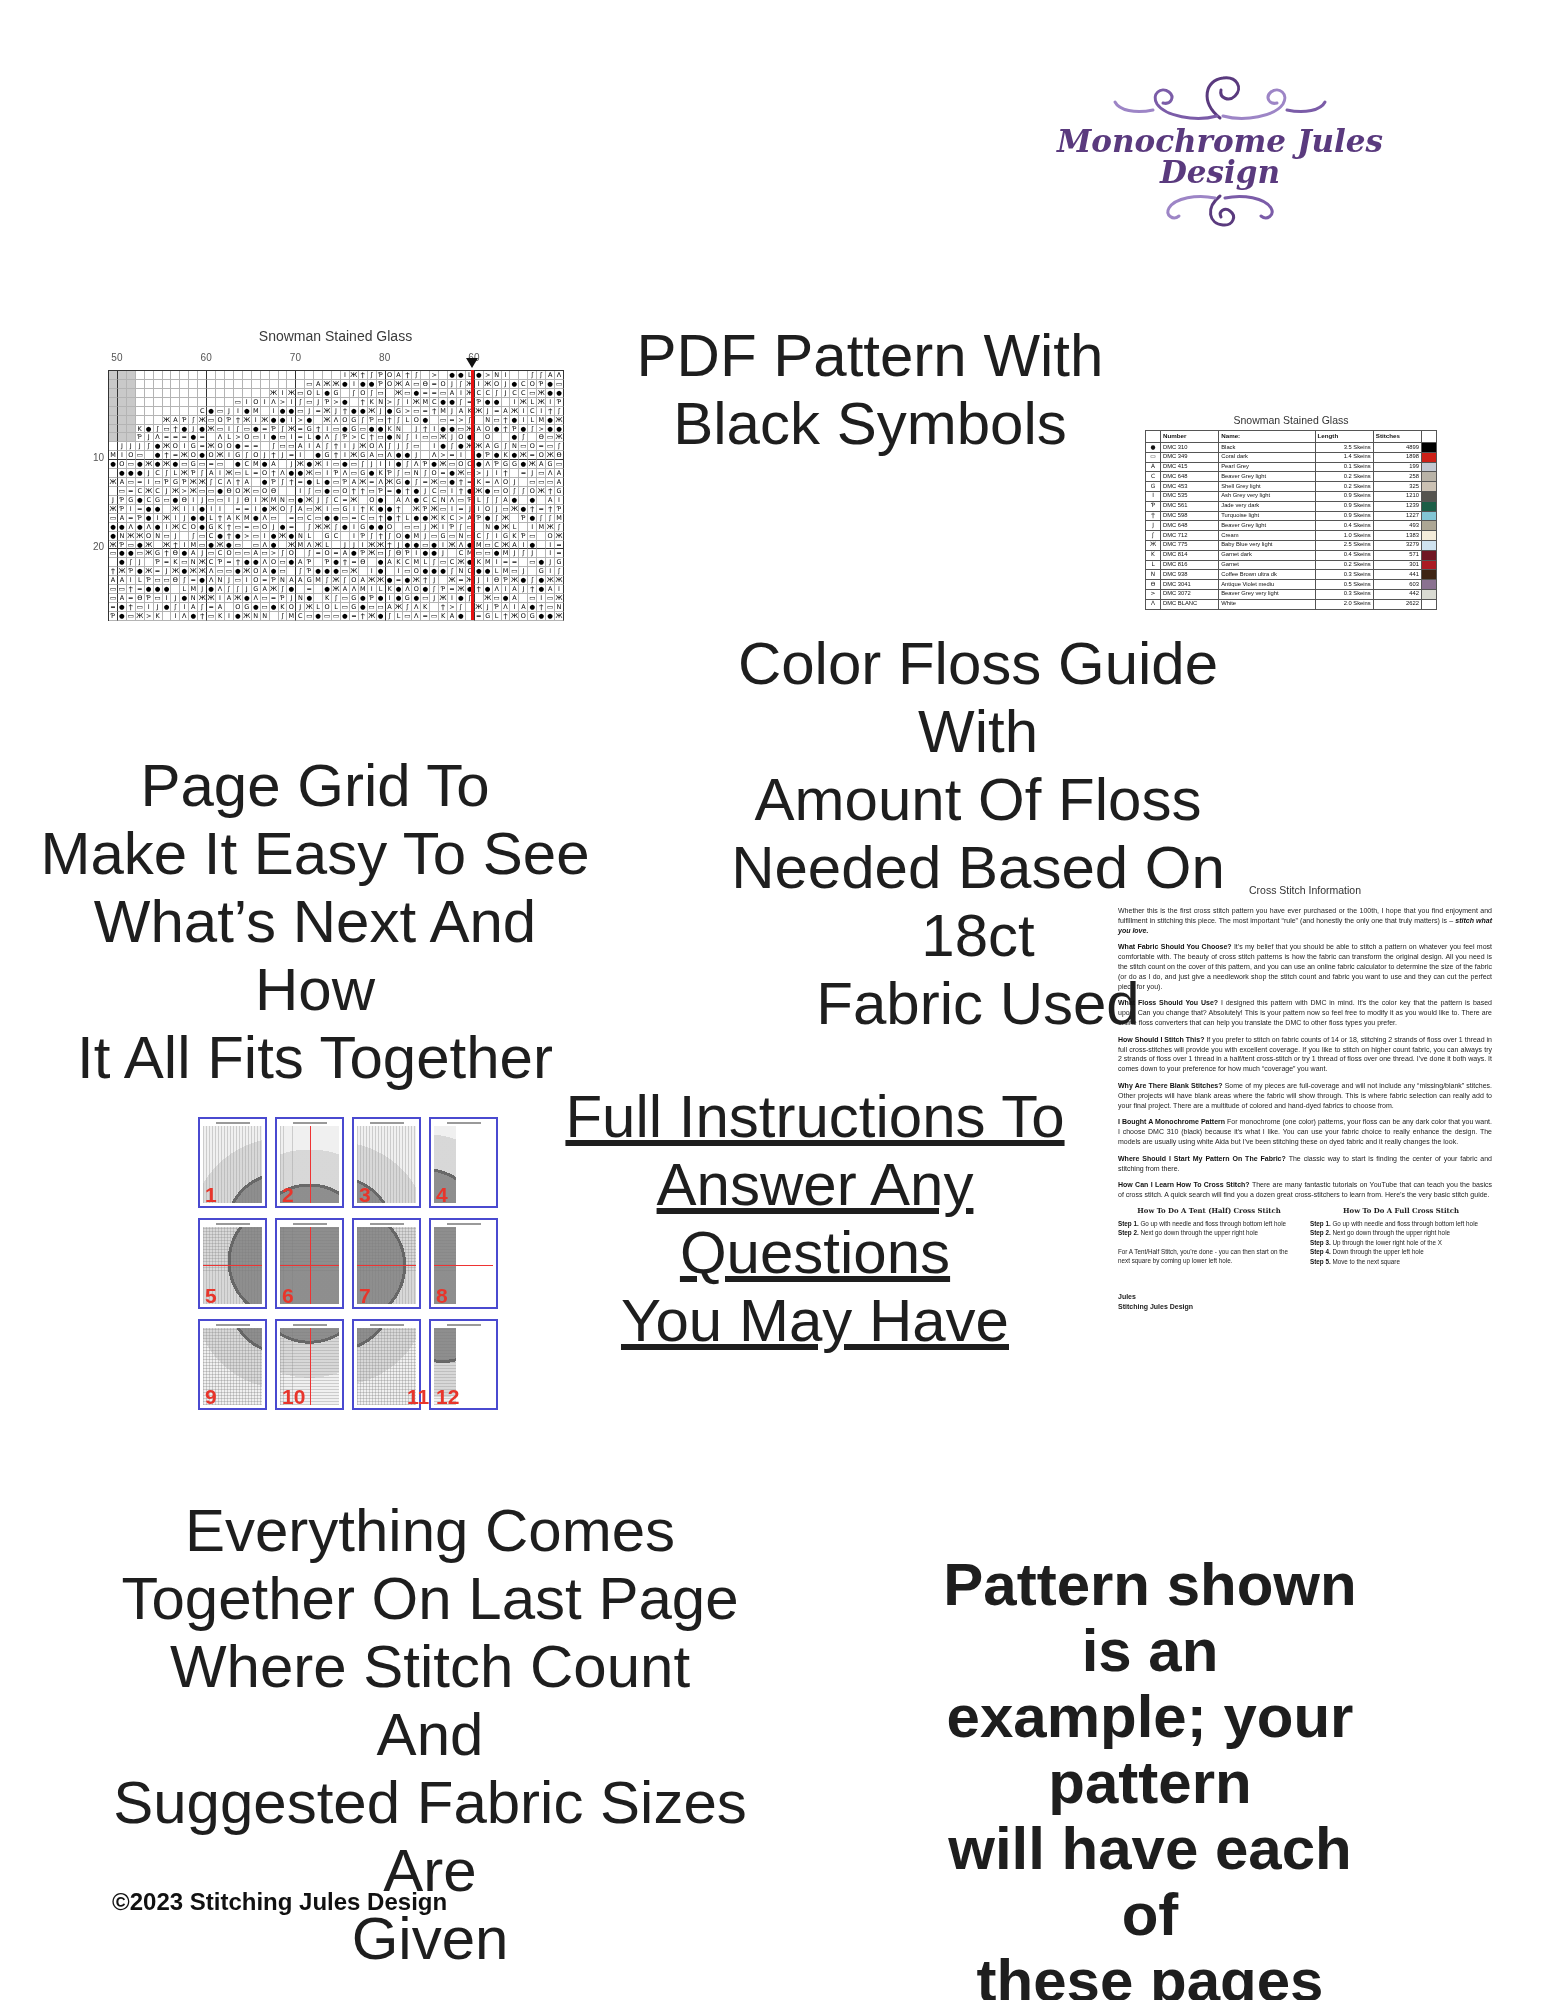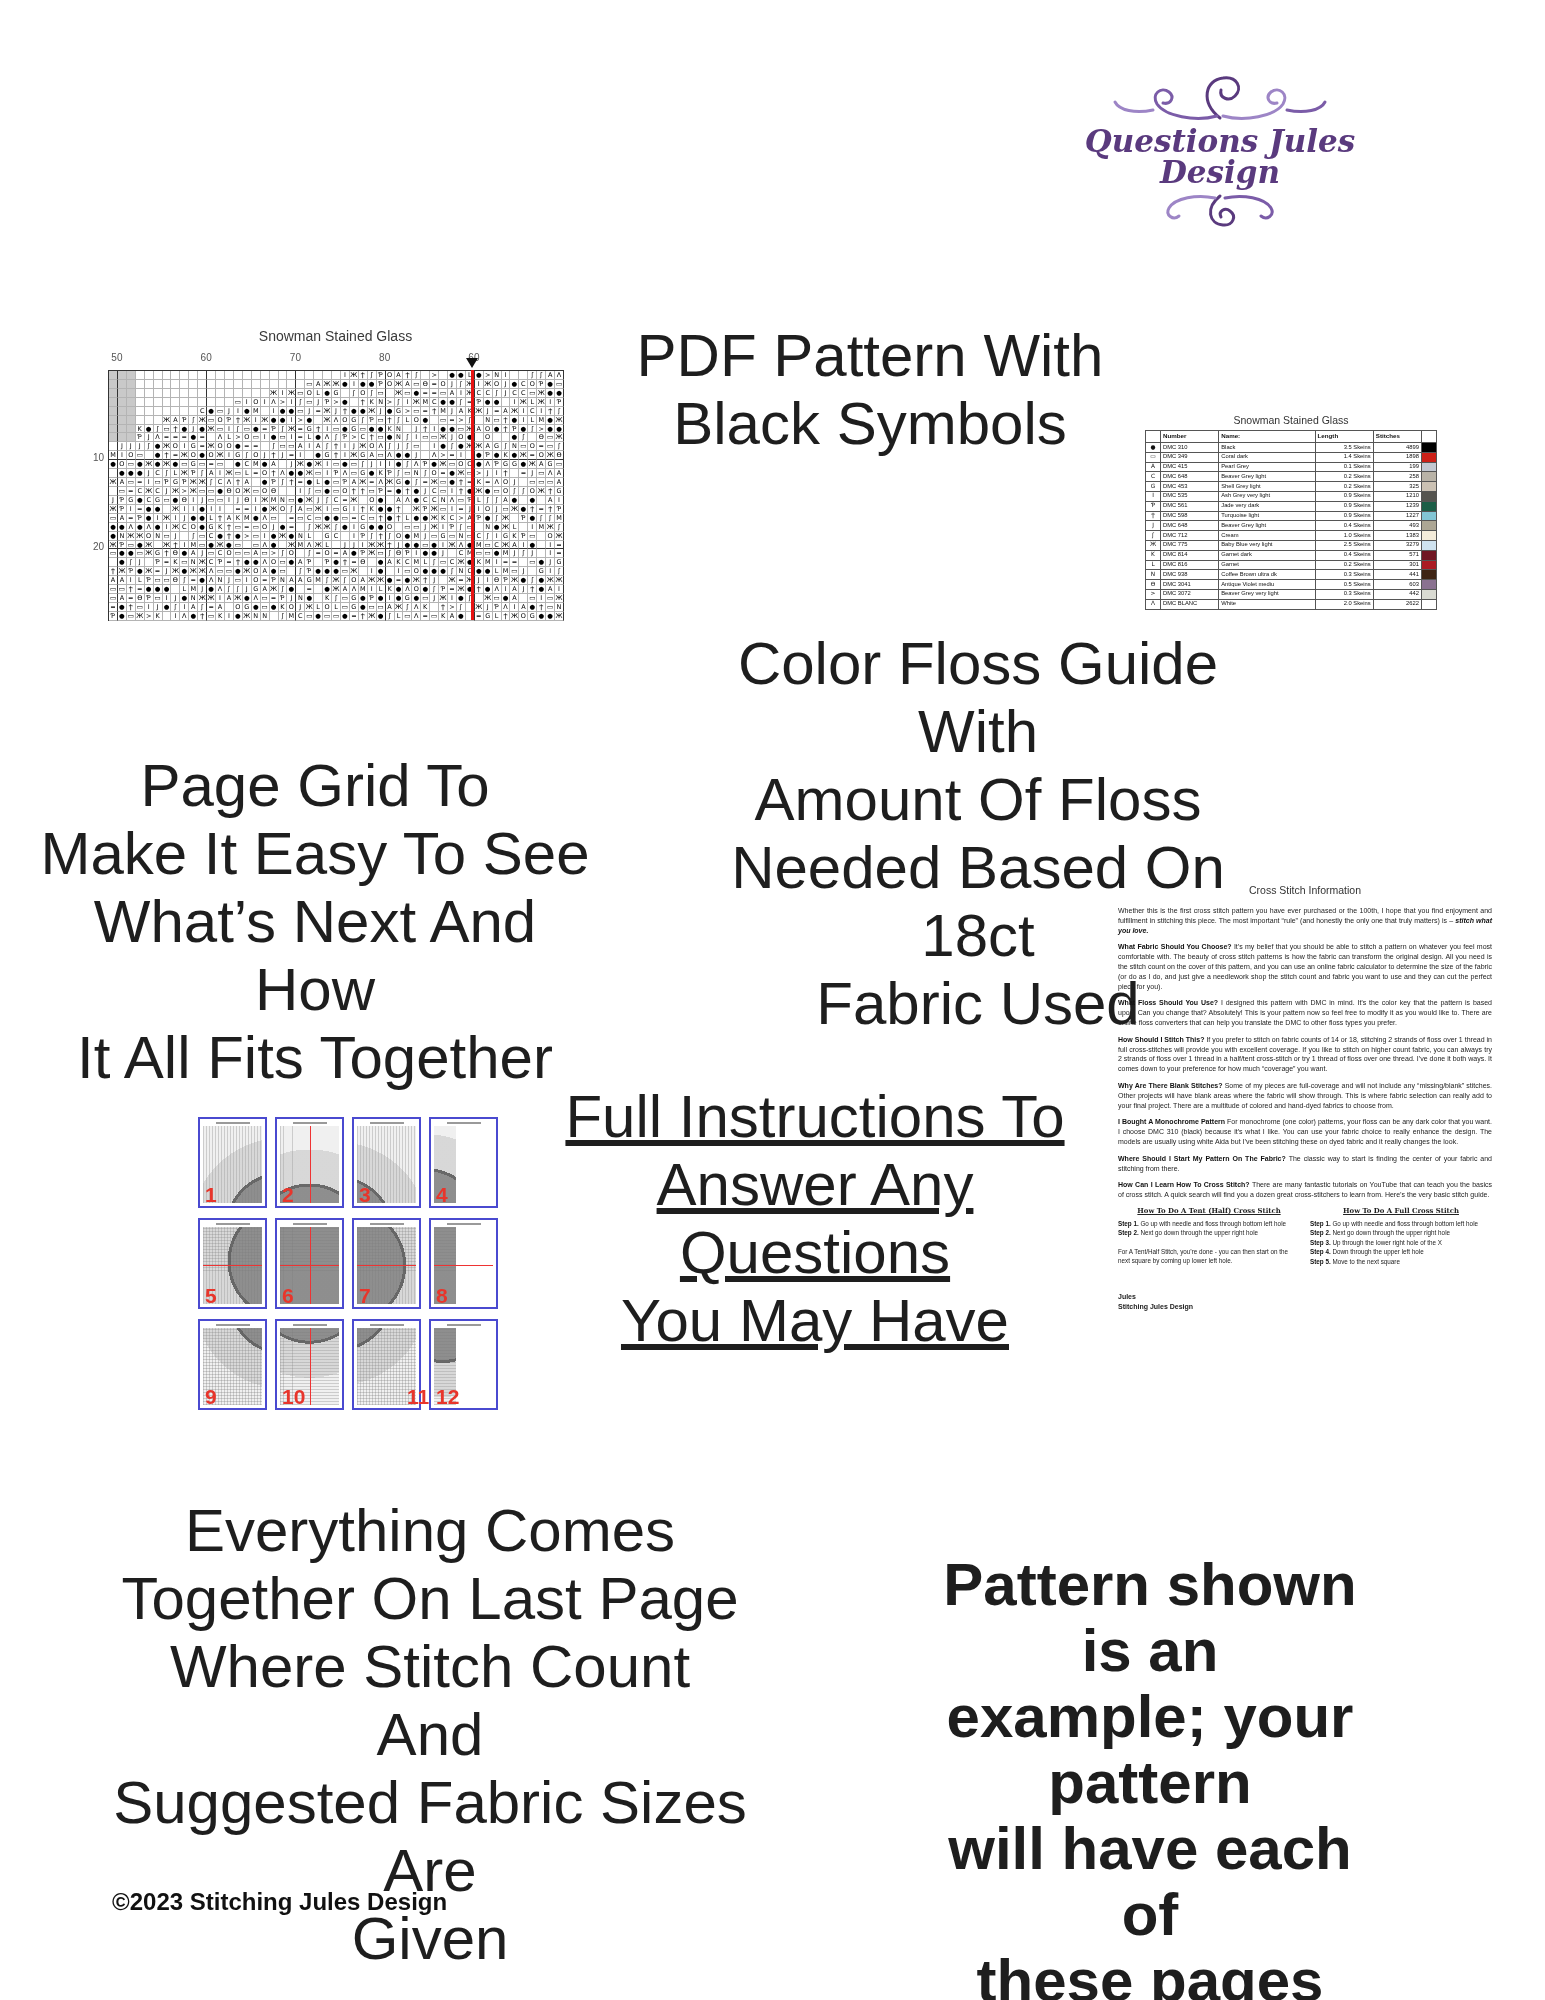--- a/index.html
+++ b/index.html
@@ -52,21 +52,21 @@
   .floss col.c-sym{width:15px;}.floss col.c-num{width:58px;}.floss col.c-name{width:96px;}
   .floss col.c-len{width:58px;}.floss col.c-sti{width:48px;}.floss col.c-sw{width:15px;}
 
   
   .info{position:absolute;left:1118px;top:884px;width:374px;color:#222;}
   .info-title{text-align:center;font-size:10.5px;color:#333;margin-bottom:10px;}
   .info p{font-size:7px;line-height:1.4;text-align:justify;margin:0 0 7px 0;}
   .info b{color:#111;}
   .howto{display:flex;gap:10px;margin-top:4px;}
   .howto .col{flex:1;}
-  .howto h4{font-size:6.9px;text-align:center;text-decoration:underline;margin:0 0 4px 0;
+  .howto h4{font-size:6.9px;text-align:center;margin:0 0 4px 0;
     font-family:"DejaVu Serif",serif;}
   .howto .step{font-size:6.3px;line-height:1.5;}
   .howto .note{font-size:6.3px;line-height:1.5;margin-top:9px;}
   .signature{font-size:7px;font-weight:bold;line-height:1.45;margin-top:26px;white-space:pre-line;}
 
   
   .thumbs{position:absolute;left:198px;top:1117px;width:302px;
     display:grid;grid-template-columns:repeat(4,69px);grid-auto-rows:91px;gap:10px 8px;}
   .thumb{position:relative;border:2px solid #4a4ad0;background:#fff;box-sizing:border-box;}
   .thumb .titlebar{position:absolute;left:50%;top:3px;transform:translateX(-50%);
@@ -93,21 +93,21 @@
   <div class="logo">
     <svg width="230" height="52" viewBox="0 0 230 52">
       <g fill="none" stroke="#7b5ca8" stroke-width="3" stroke-linecap="round">
         <path d="M115 46 C95 30 100 8 118 6 C132 4 138 16 130 24 C124 30 114 26 116 18" stroke="#5a3a7e"></path>
         <path d="M112 44 C90 50 60 44 52 32 C46 22 56 14 64 20 C70 25 66 33 58 31"></path>
         <path d="M118 44 C140 50 170 44 178 32 C184 22 174 14 166 20 C160 25 164 33 172 31" stroke="#9d85c6"></path>
         <path d="M48 38 C30 42 14 38 10 30" stroke="#9d85c6"></path>
         <path d="M182 38 C200 42 216 38 220 30"></path>
       </g>
     </svg>
-    <div class="logo-text">Questions Jules Design</div>
+    <div class="logo-text">Monochrome Jules Design</div>
     <svg width="170" height="40" viewBox="0 0 170 40">
       <g fill="none" stroke="#7b5ca8" stroke-width="3" stroke-linecap="round">
         <path d="M85 6 C70 18 74 34 88 35 C98 36 102 26 95 21 C90 17 83 21 86 27" stroke="#5a3a7e"></path>
         <path d="M80 8 C62 4 40 8 34 18 C30 25 38 31 44 26" stroke="#9d85c6"></path>
         <path d="M90 8 C108 4 130 8 136 18 C140 25 132 31 126 26"></path>
       </g>
     </svg>
   </div>
 
   <div class="caption" style="left:610px;top:322px;width:520px;">PDF Pattern With

